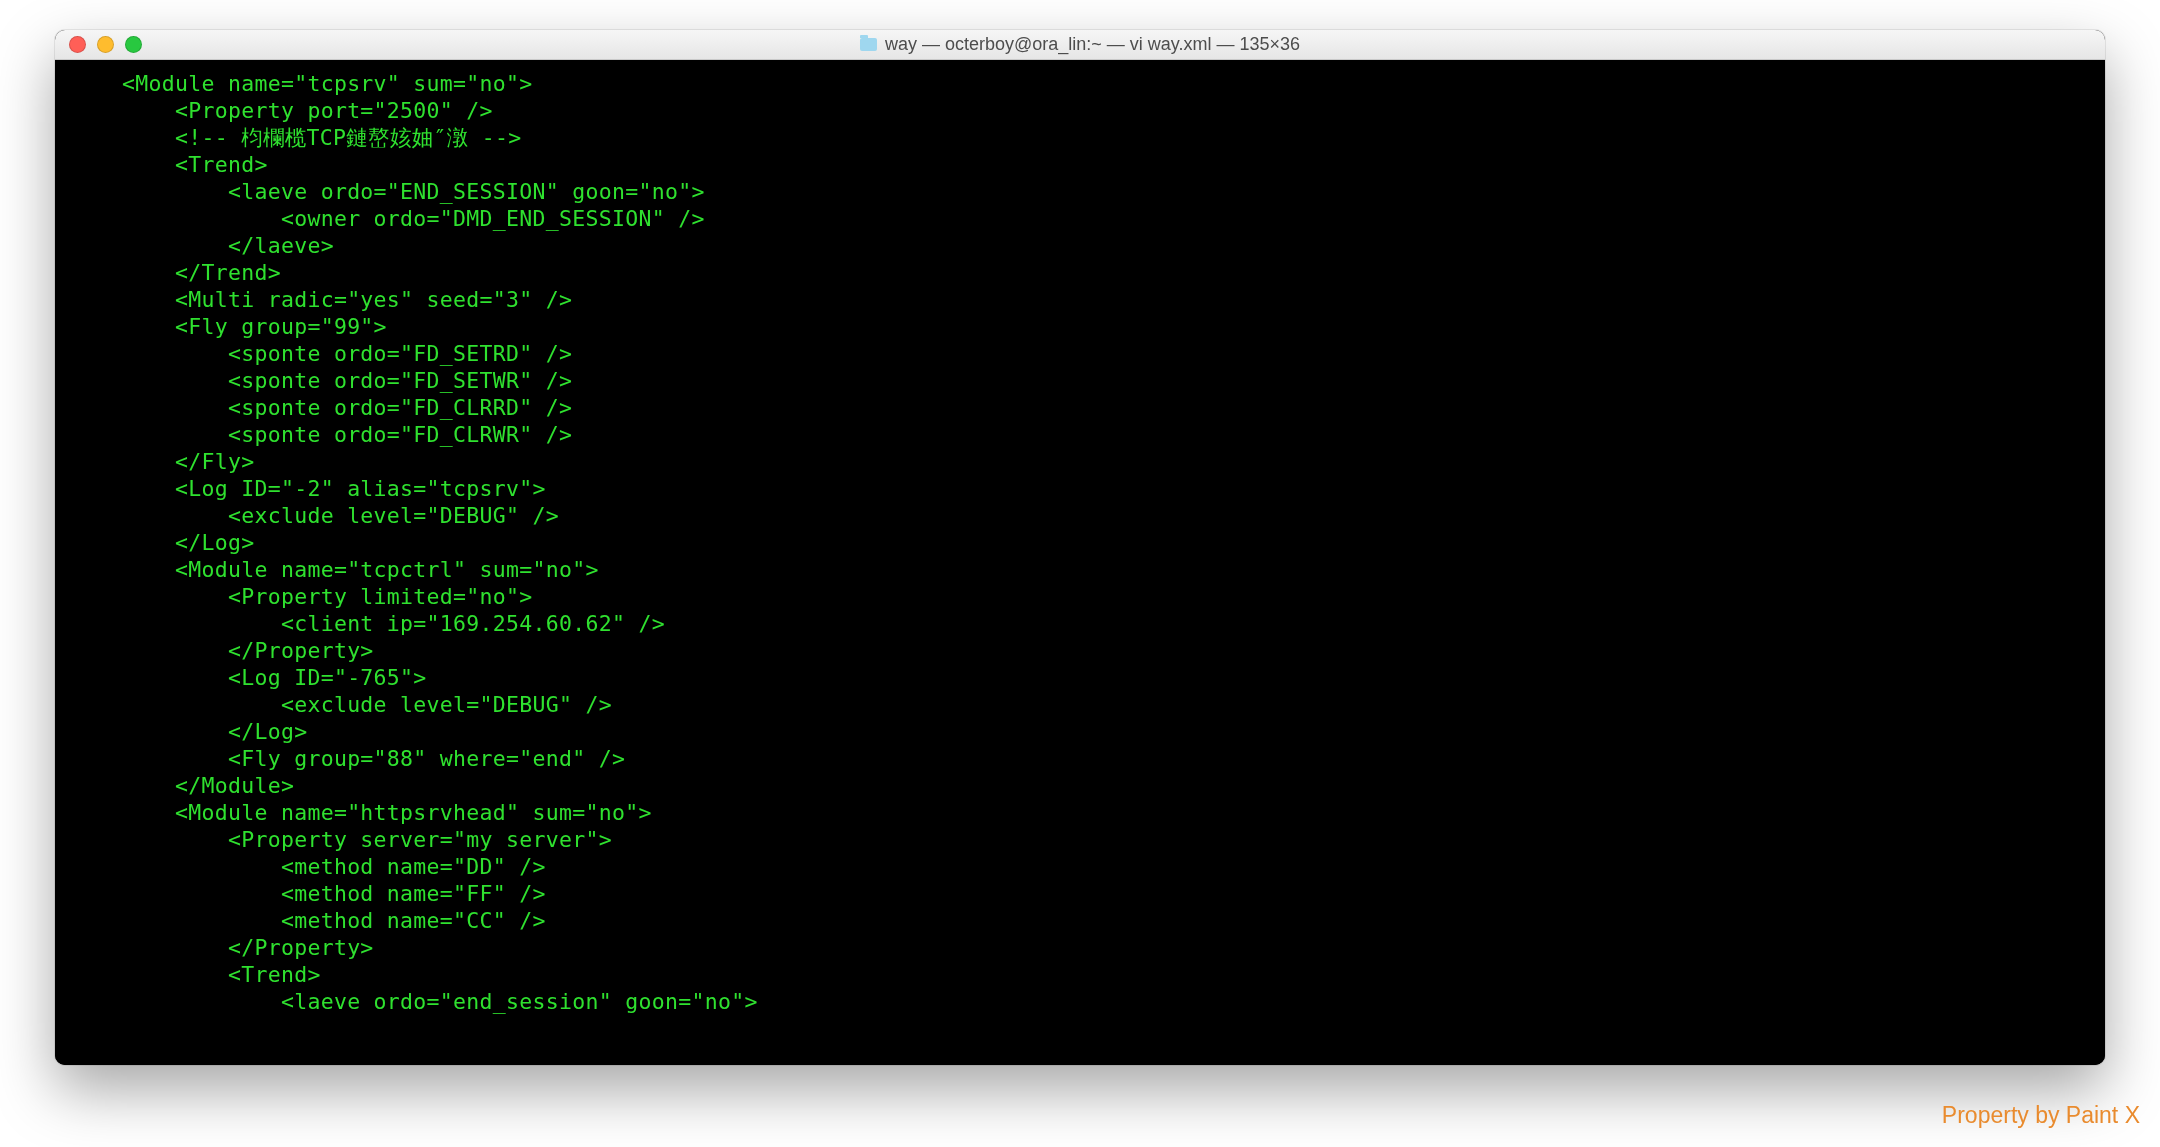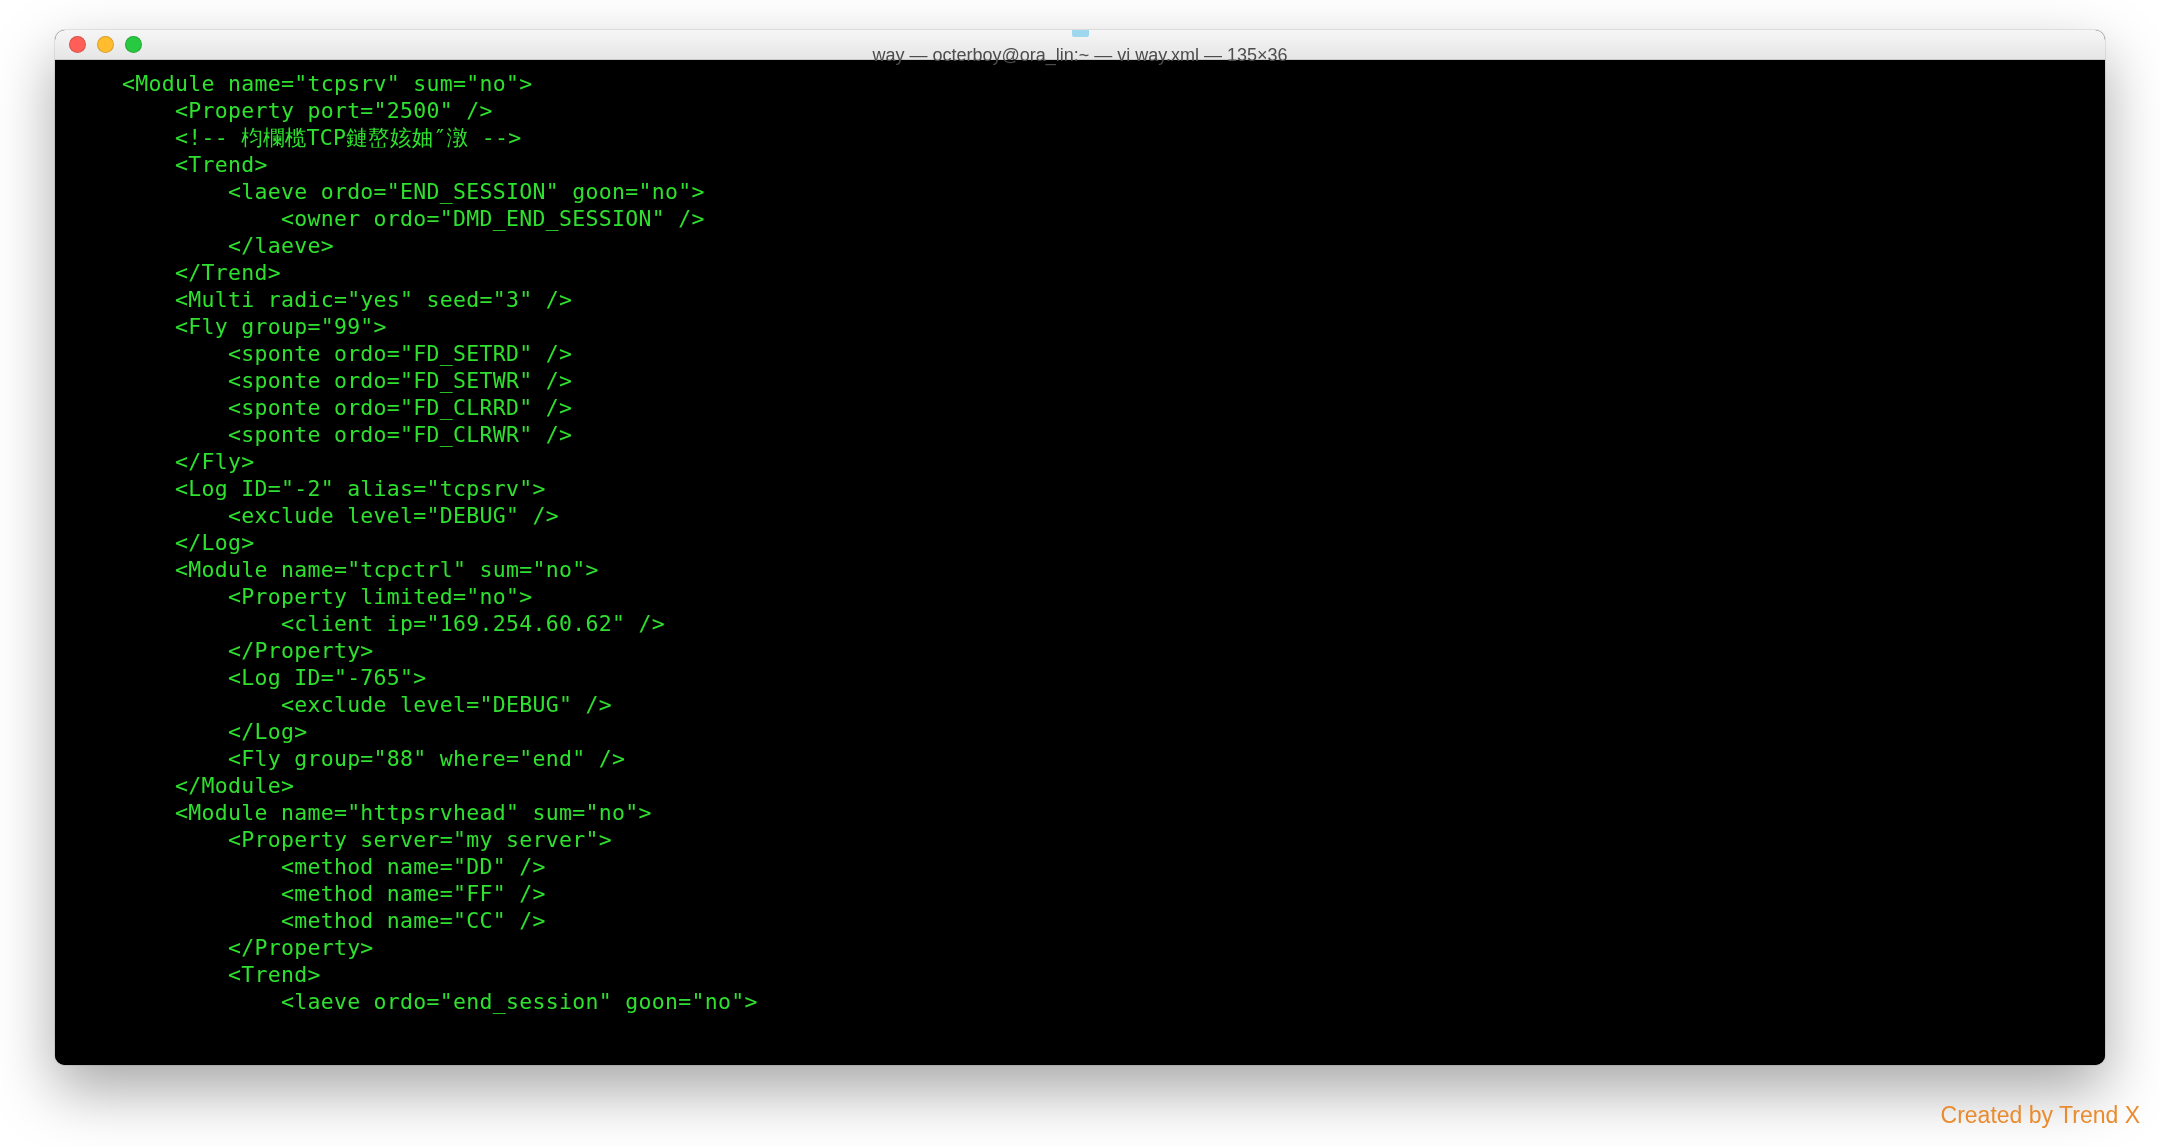--- a/index.html
+++ b/index.html
@@ -45,21 +45,20 @@
     position: absolute;
     left: 0; right: 0;
     text-align: center;
     font-size: 18px;
     color: #4d4d4d;
     display: flex;
     align-items: center;
     justify-content: center;
     gap: 8px;
     pointer-events: none;
-    flex-direction: column;
   }
   .title .folder-icon {
     width: 17px; height: 13px;
     background: #9fd7ef;
     border-radius: 2px;
     position: relative;
     display: inline-block;
   }
   .title .folder-icon::before {
     content: "";
@@ -134,13 +133,13 @@
         &lt;Module name="httpsrvhead" sum="no"&gt;
             &lt;Property server="my server"&gt;
                 &lt;method name="DD" /&gt;
                 &lt;method name="FF" /&gt;
                 &lt;method name="CC" /&gt;
             &lt;/Property&gt;
             &lt;Trend&gt;
                 &lt;laeve ordo="end_session" goon="no"&gt;</div>
 </div>
 
-<div class="watermark">Created by Trend X</div>
+<div class="watermark">Property by Paint X</div>
 
 </body></html>

